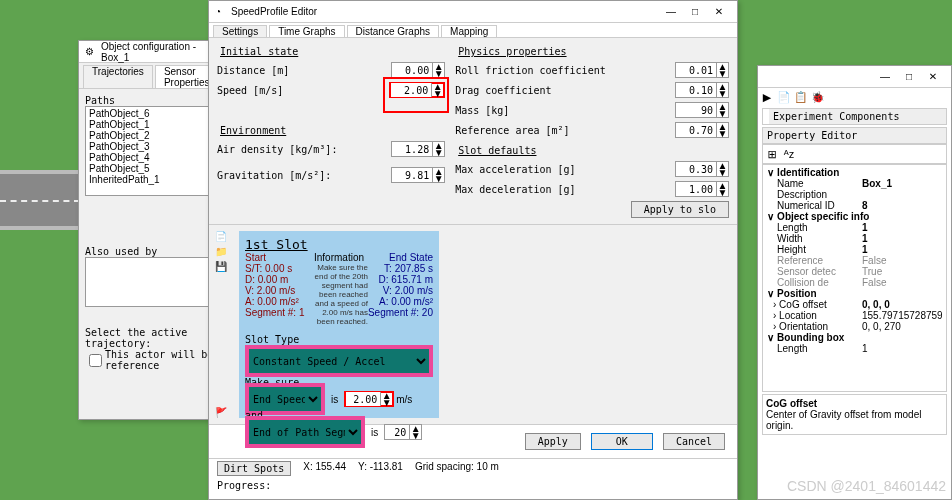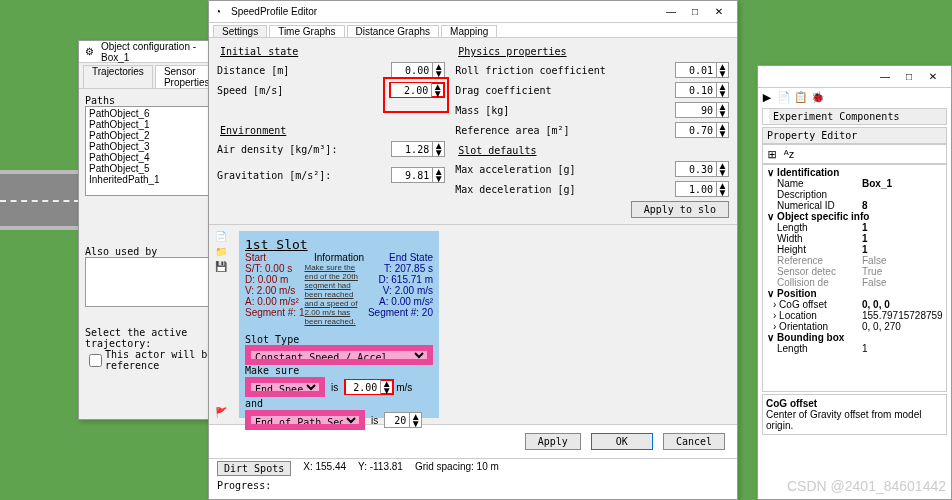--- a/index.html
+++ b/index.html
@@ -20,22 +20,22 @@
 .spinner .arrows { width: 12px; display: flex; flex-direction: column; font-size: 6px; line-height: 7px; text-align: center; cursor: pointer; border-left: 1px solid #999;}
 .fieldset-title { text-decoration: underline; font-family: monospace; margin: 4px 3px; }
 .listbox { border: 1px solid #999; background: #fff; height: 70px; overflow: auto; padding: 1px; font-family: monospace;}
 .listbox div { padding: 0 2px; }
 .button { border: 1px solid #888; background: #e8e8e8; padding: 2px 12px; cursor: pointer; font-family: monospace; }
 .button.primary { border: 1px solid #0078d7; }
 .hl { border: 2px solid red; }
 .slot-panel { background: #a4d0ed; padding: 6px; width: 200px; }
 .slot-head { display:flex; font-size:8px; }
 .slot-head > div { flex:1; }
-.info-text { font-size: 8px; color: #333; text-align: left; text-decoration: underline; }
-select, input[type=text] { border:6px solid #ec4899; font-family: monospace; background:#f9a8d4; height:20px;}
+.info-text { font-size: 8px; color: #333; text-align: right; }
+select, input[type=text] { border:4px solid #ec4899; font-family: monospace; background:#0f766e; height:32px;}
 .prop-tree { font-family: monospace; font-size:10px; }
 .prop-tree .section { font-weight: bold; }
 .prop-row { display:flex; }
 .prop-row .k { flex:1; white-space: nowrap; overflow:hidden;}
 .prop-row .v { width: 80px; white-space: nowrap; overflow:hidden;}
 .road { position:absolute; left:0; top:170px; width:80px; height:60px; background:#888; border-top:4px solid #bbb; border-bottom:4px solid #bbb;}
 .road::after { content:''; position:absolute; top:50%; left:0; right:0; border-top:2px dashed #eee; }
 .watermark { position:absolute; right:6px; bottom:6px; color:#ccc; font-size:14px; pointer-events:none;}
 .toolbar-icons { display:flex; gap:3px; padding:2px;}
 .toolbar-icons span { width:14px; height:14px; display:inline-flex; align-items:center; justify-content:center; font-size:11px;}

